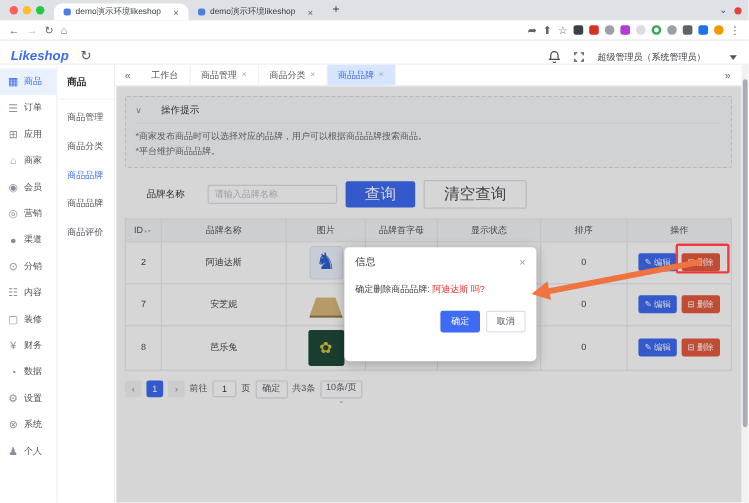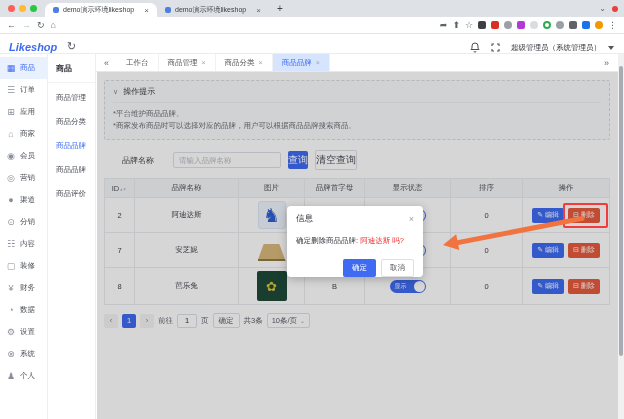--- a/index.html
+++ b/index.html
@@ -34,21 +34,21 @@
   .exticon.circle{ border-radius:50%; }
   .exticon.square{ border-radius:2px; }
   .exticon.ring{ border-radius:50%; background:transparent !important; border:2px solid #34a853; width:8px; height:8px; }
   .kebab{ color:#5f6368; font-size:9px; letter-spacing:0; }
 
   
   .appheader{ height:20px; display:flex; align-items:flex-end; border-bottom:1px solid #ececec; padding:0 10px 0 9px; background:#fff; }
   .logo{ color:#3e6bf2; font-weight:bold; font-size:11px; width:44px; font-style:italic; }
   .refresh{ color:#5a5f66; font-size:11px; margin-left:14px; }
   .hdr-right{ margin-left:auto; display:flex; align-items:center; gap:11px; color:#4a4f57; }
-  .admin-label{ font-size:7.5px; color:#33363c; display:flex; align-items:center; gap:7px; }
+  .admin-label{ font-size:7.5px; color:#33363c; display:flex; align-items:center; gap:20px; }
   .caret-down{ width:0; height:0; border-left:3px solid transparent; border-right:3px solid transparent; border-top:4px solid #555; }
 
   
   .bodyrow{ display:flex; height:365px; width:618px; }
   .iconbar{ width:48px; border-right:1px solid #efefef; padding-top:3px; background:#fff; flex:0 0 auto; }
   .icon-item{ height:22px; display:flex; align-items:center; gap:4px; padding-left:6px; font-size:7.5px; color:#4c5058; }
   .icon-item .ig{ font-size:9px; color:#8a8f99; width:10px; text-align:center; }
   .icon-item.active{ background:#e9f0fe; color:#3e6bf2; }
   .icon-item.active .ig{ color:#3e6bf2; }
 
@@ -62,30 +62,30 @@
   .collapse{ padding:0 8px; color:#667; font-size:9px; }
   .ttab{ display:flex; align-items:center; gap:4px; padding:0 9px; height:100%; border-right:1px solid #f1f1f1; color:#555; }
   .ttab.active{ background:#d7e4fd; color:#3e6bf2; }
   .ttab .x{ font-size:7px; color:#9aa; }
   .more{ margin-left:auto; padding-right:9px; color:#667; font-size:9px; }
 
   .content{ flex:1; background:#fff; padding:8px; position:relative; }
 
   
   .hintbox{ border:1px dashed #d8dade; background:#fafbfc; border-radius:2px; padding:5px 8px 7px; }
-  .hint-head{ font-size:8px; color:#3a3d43; display:flex; align-items:center; gap:5px; padding-bottom:5px; border-bottom:1px solid #eef0f2; margin-bottom:5px; }
+  .hint-head{ font-size:8px; color:#3a3d43; display:flex; align-items:center; gap:16px; padding-bottom:5px; border-bottom:1px solid #eef0f2; margin-bottom:5px; }
   .hint-chev{ font-size:7px; color:#888; }
   .hint-line{ font-size:7.5px; color:#6a6e76; line-height:1.6; }
 
   
   .searchrow{ display:flex; align-items:center; gap:7px; margin:10px 0 8px 18px; }
   .s-label{ font-size:8px; color:#3a3d43; }
   .s-input{ width:108px; height:16px; border:1px solid #dcdfe6; border-radius:2px; font-size:7.5px; padding:0 5px; color:#333; font-family:inherit;margin-left:12px; }
   .s-input::placeholder{ color:#b8bcc4; }
-  .btn{ border:none; border-radius:2px; font-size:10px; padding:3px 0; cursor:pointer; font-family:inherit; line-height:1.2; }
+  .btn{ border:none; border-radius:2px; font-size:13px; padding:3px 16px; cursor:pointer; font-family:inherit; line-height:1.2; }
   .btn-blue{ background:#3e6bf2; color:#fff; }
   .btn-plain{ background:#fff; color:#4c5058; border:1px solid #dcdfe6; }
   .addrow{ margin:0 0 7px 0; }
 
   
   table.grid{ width:100%; border-collapse:collapse; table-layout:fixed; }
   .grid th{ background:#f5f6f8; color:#50545c; font-size:7.5px; font-weight:normal; border:1px solid #e9ebef; padding:4px 2px; }
   .grid td{ border:1px solid #e9ebef; font-size:7.5px; color:#43464d; text-align:center; padding:3px 2px; background:#fff; }
   .sort-car{ display:inline-block; font-size:5px; color:#a9adb5; transform:scale(.8); }
   .logo-knight{ width:28px; height:28px; margin:0 auto; background:#eef4fe; border:1px solid #dfe7f6; border-radius:3px;
@@ -101,27 +101,27 @@
   .mini{ font-size:7px; padding:2.5px 5px; border-radius:2px; border:none; color:#fff; margin:0 2px; cursor:pointer; font-family:inherit; }
   .mini-edit{ background:#3e6bf2; }
   .mini-del{ background:#e65a3d; }
 
   
   .pager{ display:flex; align-items:center; gap:4px; margin-top:8px; font-size:7.5px; color:#5a5e66; }
   .pg-arrow{ width:14px; height:14px; background:#f4f4f5; border-radius:2px; display:flex; align-items:center; justify-content:center; color:#808590; }
   .pg-num{ width:14px; height:14px; background:#3e6bf2; color:#fff; border-radius:2px; display:flex; align-items:center; justify-content:center; }
   .pg-input{ width:20px; height:14px; border:1px solid #dcdfe6; border-radius:2px; text-align:center; font-size:7.5px; font-family:inherit; color:#333; }
   .pg-btn{ height:15px; border:1px solid #dcdfe6; background:#fff; border-radius:2px; font-size:7.5px; padding:0 5px; color:#5a5e66; font-family:inherit; }
-  .pg-select{ height:15px; border:1px solid #dcdfe6; border-radius:2px; font-size:7.5px; padding:0 4px; display:flex; align-items:center; gap:3px; background:#fff; }
+  .pg-select{ height:15px; border:1px solid #dcdfe6; border-radius:2px; font-size:7.5px; padding:0 4px; display:flex; align-items:center; gap:3px; background:#fff;flex-direction:column; }
   .pg-select .chev{ font-size:6px; color:#999; }
 
   
   .dim{ position:absolute; left:97px; top:72px; width:521px; height:347px; background:rgba(0,0,0,.16); z-index:5; }
-  .modal{ position:absolute; left:287px; top:206px; width:136px; background:#fff; border-radius:4px; z-index:10;
-    box-shadow:0 2px 10px rgba(0,0,0,.25); padding:7px 9px 0; }
+  .modal{ position:absolute; left:287px; top:206px; width:160px; background:#fff; border-radius:4px; z-index:10;
+    box-shadow:0 2px 10px rgba(0,0,0,.25); padding:7px 9px 24px; }
   .modal-head{ display:flex; align-items:center; justify-content:space-between; }
   .modal-title{ font-size:8.5px; color:#2f3238; }
   .modal-x{ color:#9aa0a8; font-size:9px; cursor:pointer; }
   .modal-body{ font-size:7.5px; color:#3a3d43; margin:11px 0 12px; line-height:1.4; }
   .red-text{ color:#f02d2d; }
   .modal-foot{ display:flex; justify-content:flex-end; gap:5px; }
   .modal-ok{ background:#3e6bf2; color:#fff; border:none; border-radius:2px; font-size:7.5px; padding:3px 9px; font-family:inherit; }
   .modal-cancel{ background:#fff; color:#4c5058; border:1px solid #dcdfe6; border-radius:2px; font-size:7.5px; padding:3px 8px; font-family:inherit; }
 
   .anno-box{ position:absolute; left:563px; top:203px; width:45px; height:25px; border:2px solid #f43b3b; border-radius:2px; z-index:20; }
@@ -310,22 +310,22 @@
         <span class="more">»</span>
       </div>
 
       <div class="content">
         <div class="hintbox">
           <div class="hint-head">
             <span class="hint-chev">∨</span>
             <span>操作提示</span>
           </div>
           <div id="hintlines">
+              <div class="hint-line">*商家发布商品时可以选择对应的品牌，用户可以根据商品品牌搜索商品。</div>
               <div class="hint-line">*平台维护商品品牌。</div>
-              <div class="hint-line">*商家发布商品时可以选择对应的品牌，用户可以根据商品品牌搜索商品。</div>
             </div>
         </div>
 
         <div class="searchrow">
           <span class="s-label">品牌名称</span>
           <input class="s-input" placeholder="请输入品牌名称" style="">
           <button class="btn btn-blue">查询</button>
           <button class="btn btn-plain">清空查询</button>
         </div>
 

